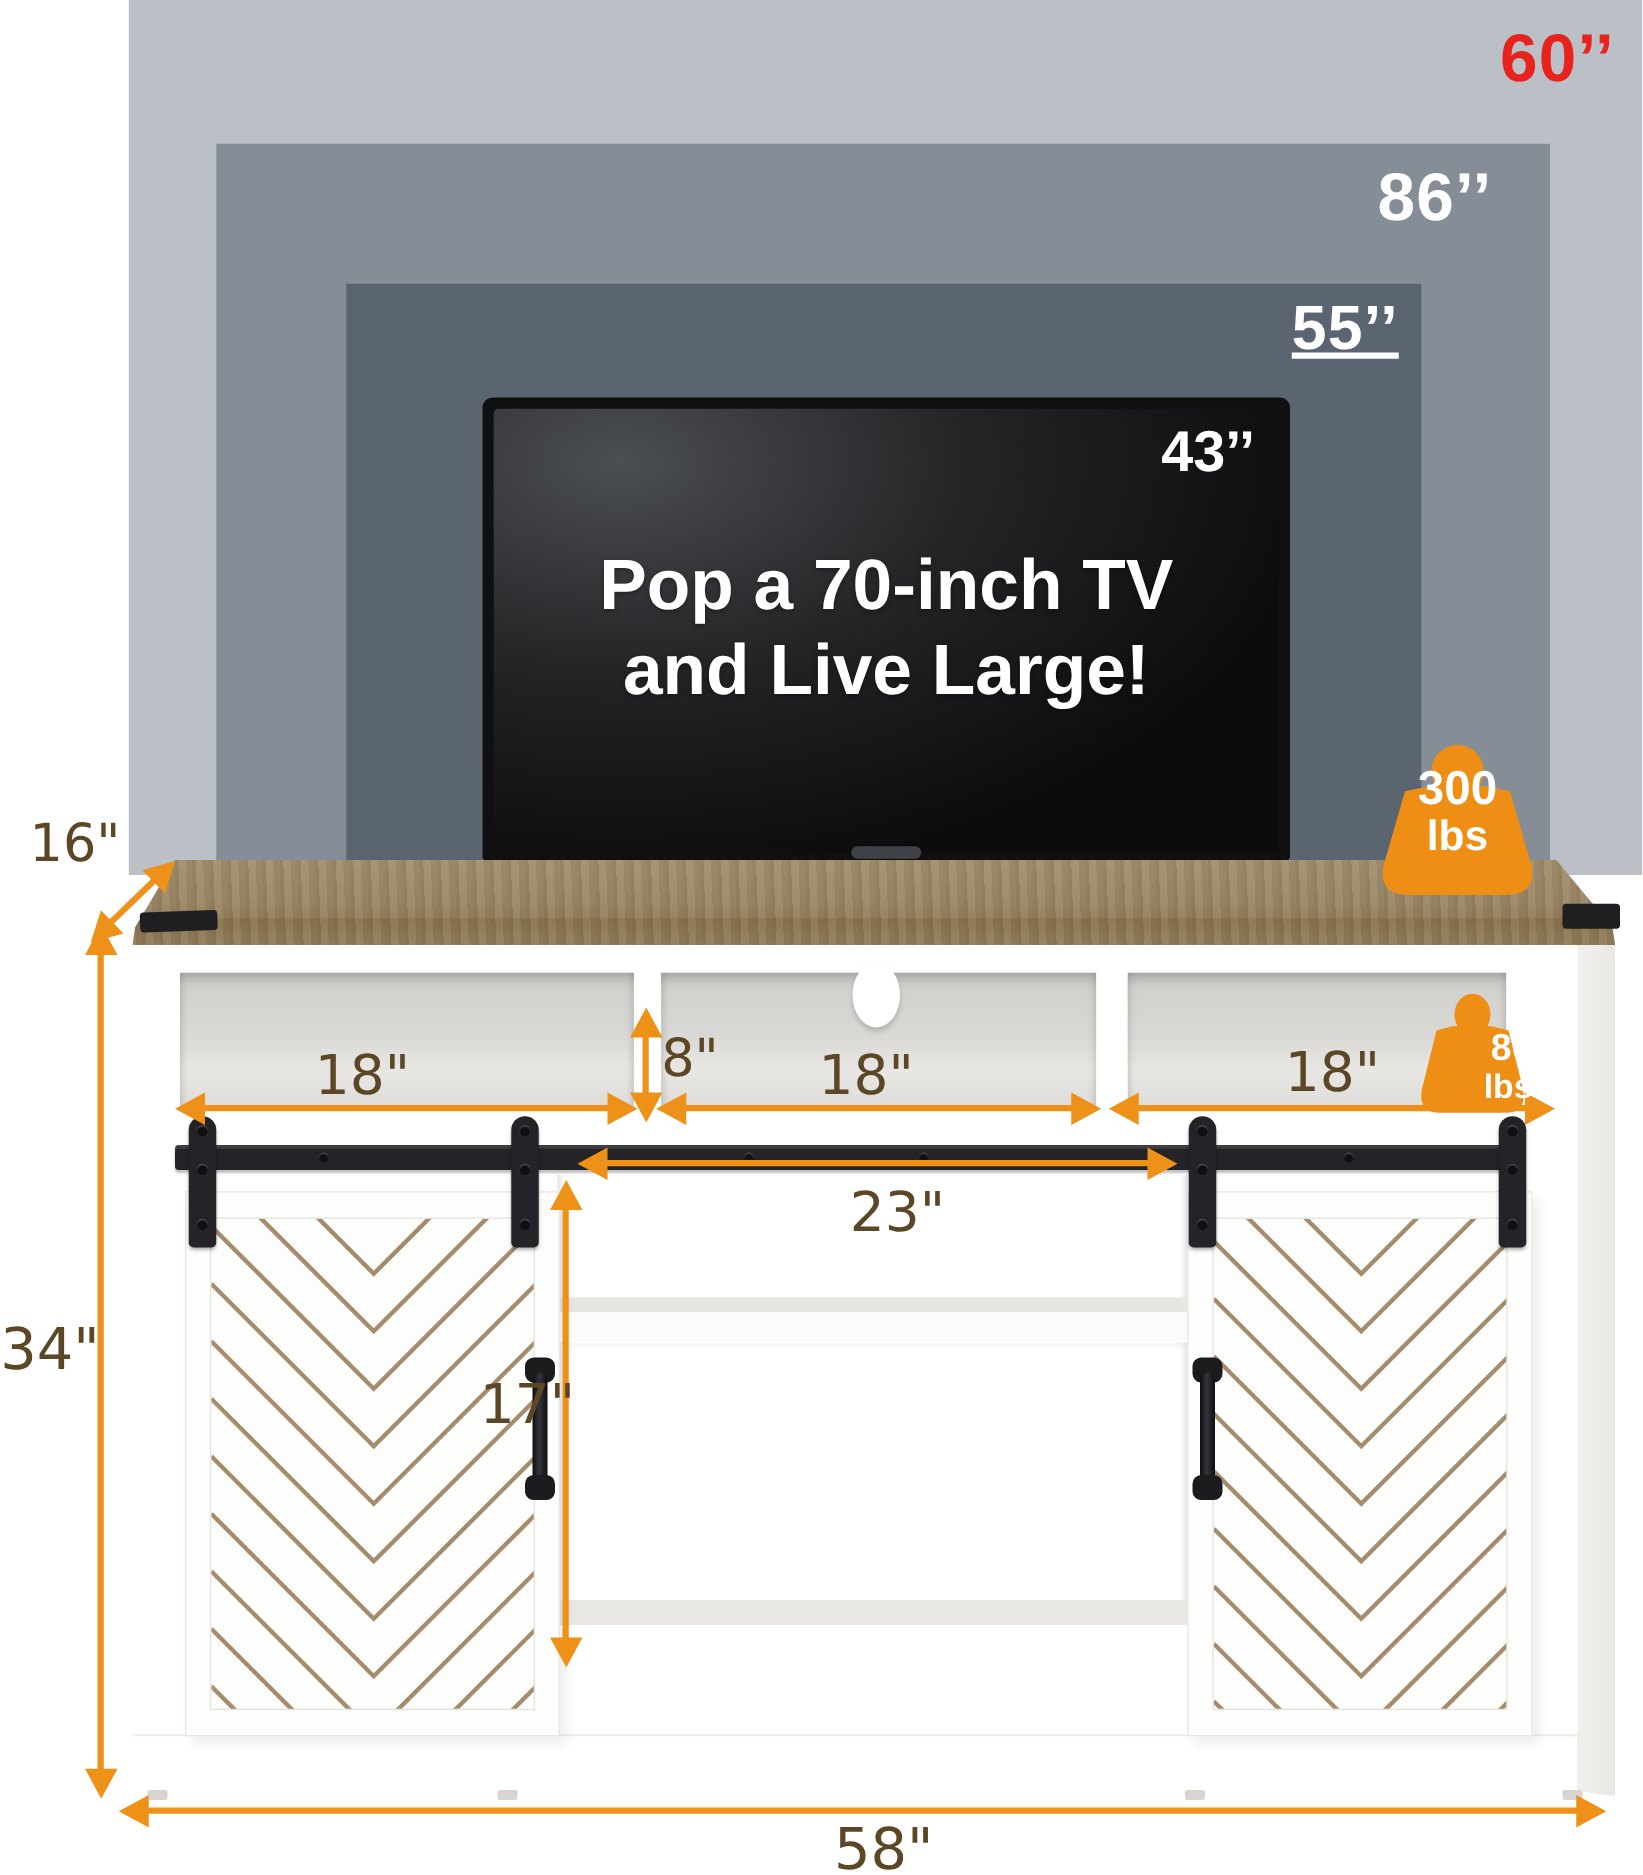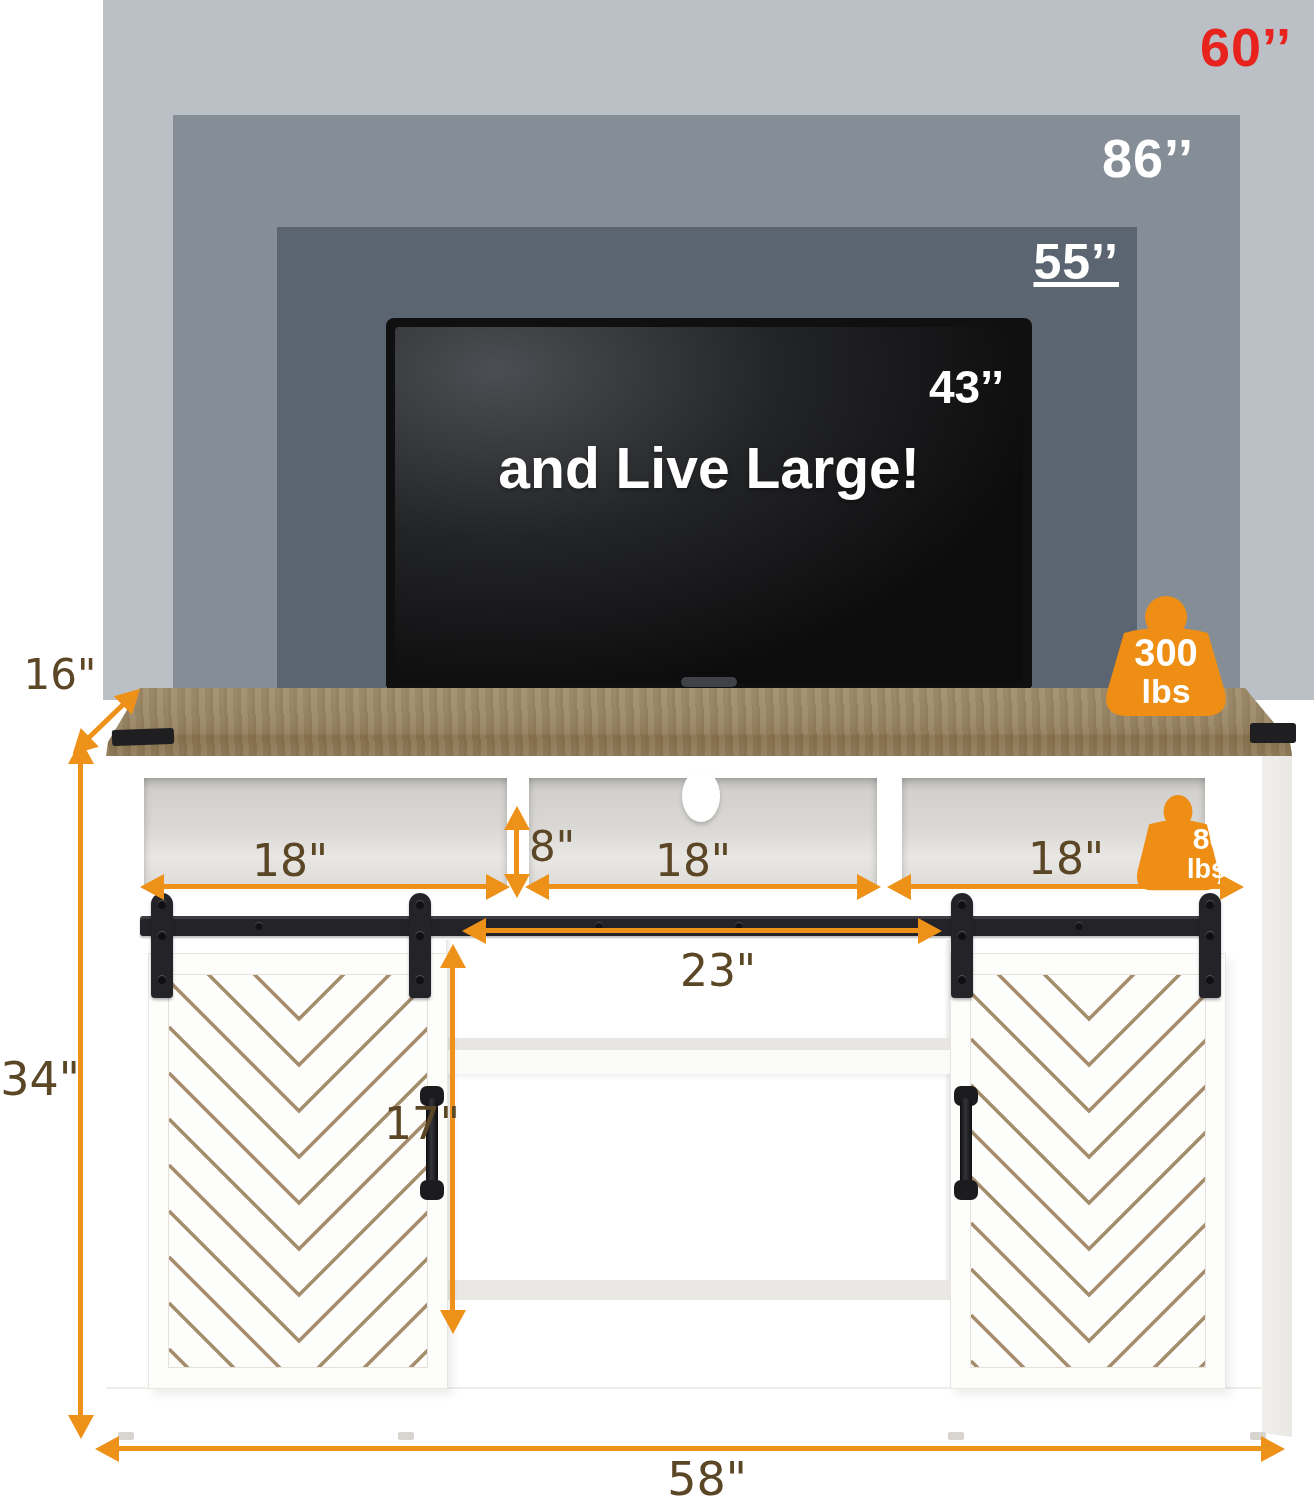--- a/index.html
+++ b/index.html
@@ -11,21 +11,21 @@
   .bd-label{position:absolute;font-weight:800;letter-spacing:1px;}
   .bd70{left:103px;top:0;width:1211px;height:700px;background:#bac0c6;}
   .bd65{left:173px;top:115px;width:1067px;height:585px;background:#858e96;}
   .bd55{left:277px;top:227px;width:860px;height:473px;background:#5b6571;}
 
   
   .tv{left:386px;top:318px;width:646px;height:372px;background:#101011;border-radius:8px;
       border-bottom:4px solid #c9ccce;}
   .tv-screen{position:absolute;left:9px;top:9px;right:9px;bottom:7px;border-radius:4px;
       background:radial-gradient(ellipse at 16% 12%, #4b4e52 0%, #232426 38%, #0c0c0d 75%);}
-  .tv-size{position:absolute;top:16px;right:28px;color:#fff;font-weight:800;font-size:46px;margin-top:26px;}
+  .tv-size{position:absolute;top:16px;right:28px;color:#fff;font-weight:800;font-size:46px;}
   .tv-headline{position:absolute;left:0;right:0;top:116px;text-align:center;color:#fff;
       font-weight:800;font-size:57px;line-height:1.2;text-shadow:0 2px 4px rgba(0,0,0,.35);}
   .tv-logo{position:absolute;left:50%;bottom:3px;transform:translateX(-50%);width:56px;height:10px;
       background:#3f4246;border-radius:5px;}
   .tv-foot{position:absolute;width:100px;height:30px;top:364px;}
   .tv-foot i{position:absolute;top:0;width:24px;height:32px;background:#1b1b1d;}
   .tv-foot .f1{left:10px;transform:skewX(36deg);}
   .tv-foot .f2{right:10px;transform:skewX(-36deg);}
   .tv-foot .fb{position:absolute;left:14px;right:14px;bottom:-5px;height:7px;background:#1b1b1d;border-radius:3px;top:auto;width:auto;transform:none;}
 
@@ -115,20 +115,21 @@
     </div>
   <div class="abs tv-foot" style="left:884px;top:682px;">
       <i class="f1"></i>
       <i class="f2"></i>
       <i class="fb"></i>
     </div>
   <div class="abs tv">
     <div class="tv-screen"></div>
     <div class="tv-size">43’’</div>
     <div class="tv-headline">
+      <div>Pop a 70-inch TV</div>
       <div>and Live Large!</div>
     </div>
     <div class="tv-logo"></div>
   </div>
 
   <div class="abs side-panel"></div>
   <div class="abs body"></div>
   <div class="abs seam"></div>
   <div class="abs base"></div>
   <div class="abs foot" style="left:118px;top:1432px;"></div>
@@ -256,21 +257,21 @@
       <i class="ah ah-l"></i>
       <i class="ah ah-r"></i>
     </div>
   <div class="dim-label" style="left:707px;top:1452px;font-size:46px;">58"</div>
 
   <div class="abs badge" style="left:1096px;top:596px;width:140px;height:126px;">
     <svg width="140" height="126" viewBox="0 0 140 126">
       <circle cx="70" cy="21" r="21" fill="#ef8e15"></circle>
       <path d="M28 37 Q70 26 112 37 L129 96 Q134 120 108 120 L32 120 Q6 120 11 96 Z" fill="#ef8e15"></path>
     </svg>
-    <div class="t" style="margin-top:38px;font-size:38px;">300</div>
+    <div class="t" style="margin-top:16px;font-size:38px;">300</div>
     <div class="t" style="font-size:34px;">lbs</div>
   </div>
 
   <div class="abs badge" style="left:1130px;top:795px;width:96px;height:100px;text-align:right;">
     <svg width="96" height="100" viewBox="0 0 140 126" preserveAspectRatio="none">
       <circle cx="70" cy="21" r="21" fill="#ef8e15"></circle>
       <path d="M28 37 Q70 26 112 37 L129 96 Q134 120 108 120 L32 120 Q6 120 11 96 Z" fill="#ef8e15"></path>
     </svg>
     <div class="t" style="margin-top:28px;font-size:30px;">80</div>
     <div class="t" style="font-size:27px;">lbs</div>

